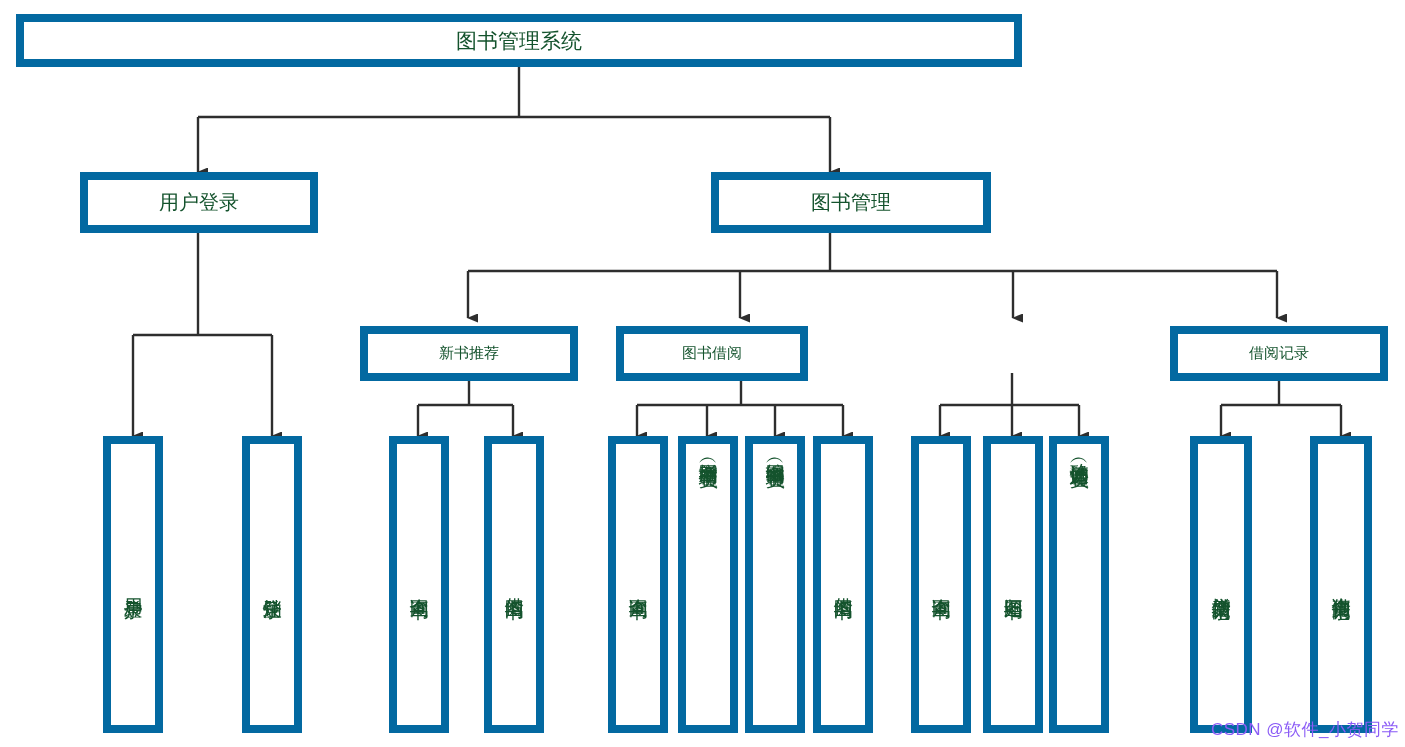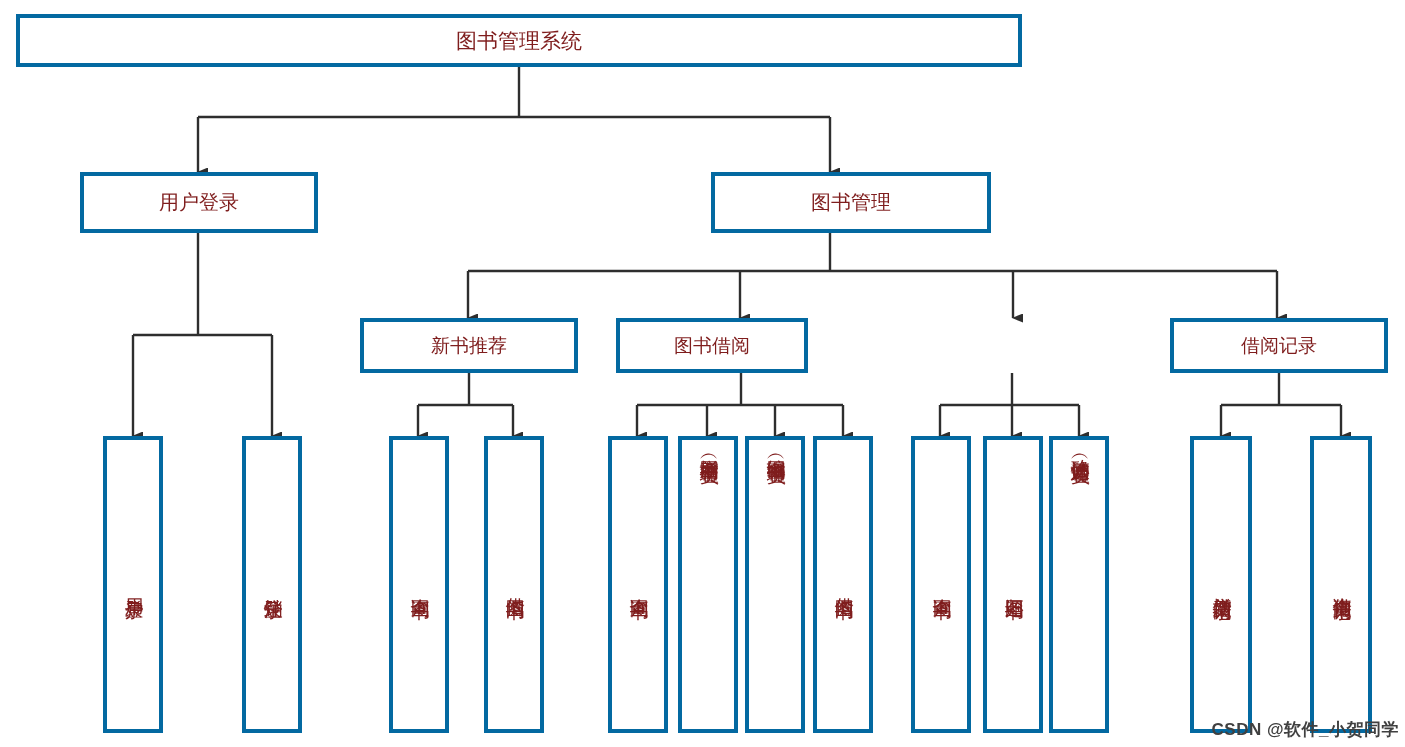--- a/index.html
+++ b/index.html
@@ -21,37 +21,37 @@
     position: absolute;
     left: 0;
     top: 0;
     width: 1405px;
     height: 747px;
     pointer-events: none;
   }
   .node {
     position: absolute;
     box-sizing: border-box;
-    border: 4px solid #0369a1;
+    border: 8px solid #0369a1;
     background: #ffffff;
-    color: #7f1d1d;
+    color: #14532d;
     display: flex;
     align-items: center;
     justify-content: center;
     z-index: 2;
-    font-family: Liberation Mono, monospace;
   }
   .node.root {
     font-size: 21px;
   }
   .node.level2 {
     font-size: 20px;
   }
   .node.level3 {
-    font-size: 19px;
+    font-size: 15px;
+    margin-top: 8px;
   }
   .node.leaf {
     font-size: 19px;
     align-items: flex-start;
     justify-content: center;
     padding-top: 0;
   }
   .vtext {
     writing-mode: vertical-rl;
     text-orientation: upright;
@@ -69,25 +69,24 @@
   }
   .leaf-inner.top {
     align-items: flex-start;
     padding-top: 4px;
   }
   .watermark {
     position: absolute;
     right: 6px;
     bottom: 6px;
     font-size: 17px;
-    color: #404040;
+    color: #8b5cf6;
     letter-spacing: 0.5px;
     z-index: 3;
     white-space: nowrap;
-    font-weight: bold;
   }
 </style>
 </head>
 <body>
 
 <div id="canvas">
 
   <svg id="edges" viewBox="0 0 1405 747" xmlns="http://www.w3.org/2000/svg">
     <defs>
       <marker id="arrowhead" markerWidth="9" markerHeight="11" refX="4.5" refY="10" orient="auto" markerUnits="userSpaceOnUse">

